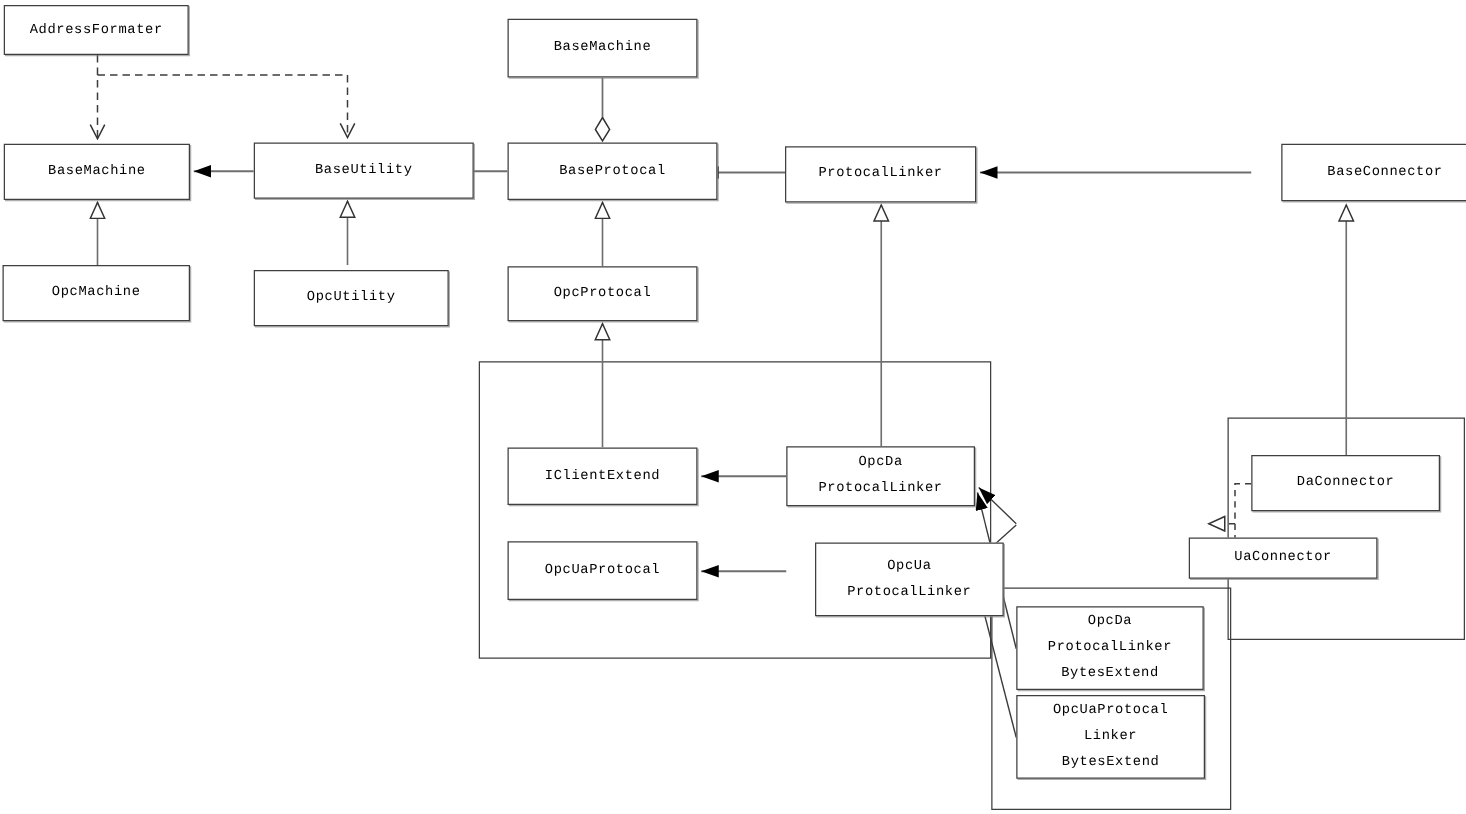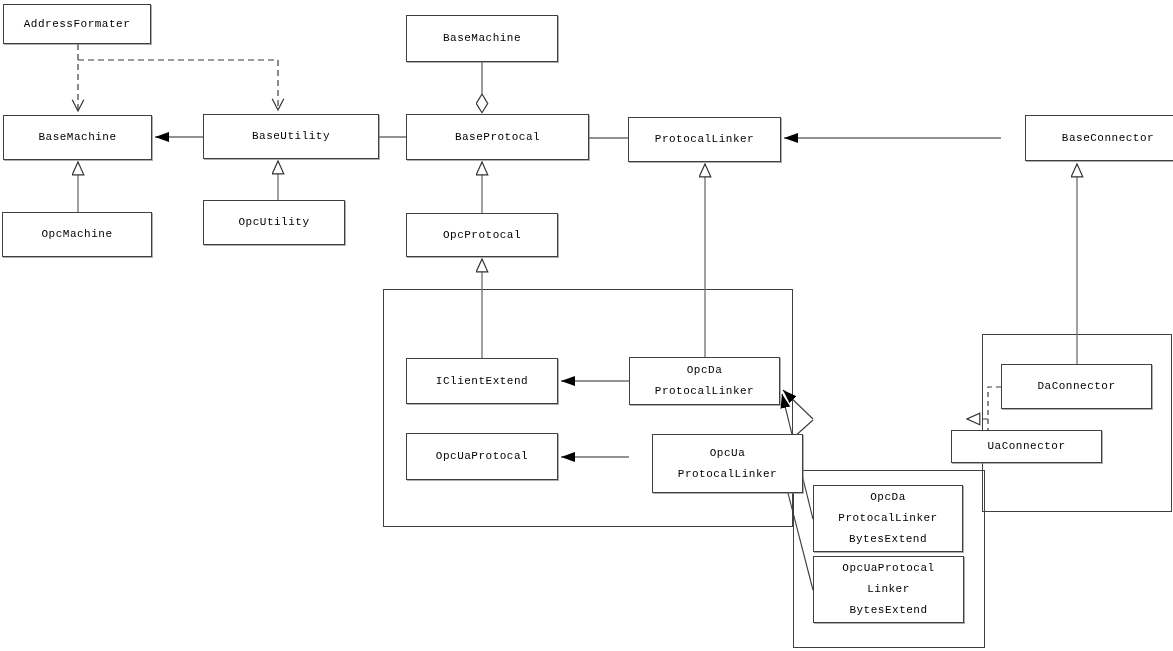--- a/index.html
+++ b/index.html
@@ -75,33 +75,33 @@
   </div>
   <div class="node" style="left:406px;top:15px;width:152px;height:47px">
     <span class="lbl">BaseMachine</span>
   </div>
   <div class="node" style="left:3px;top:115px;width:149px;height:45px">
     <span class="lbl">BaseMachine</span>
   </div>
   <div class="node" style="left:203px;top:114px;width:176px;height:45px">
     <span class="lbl">BaseUtility</span>
   </div>
-  <div class="node" style="left:406px;top:114px;width:183px;height:46px">
+  <div class="node" style="left:406px;top:114px;width:168px;height:46px">
     <span class="lbl">BaseProtocal</span>
   </div>
   <div class="node" style="left:628px;top:117px;width:153px;height:45px">
     <span class="lbl">ProtocalLinker</span>
   </div>
   <div class="node" style="left:1025px;top:115px;width:166px;height:46px">
     <span class="lbl">BaseConnector</span>
   </div>
   <div class="node" style="left:2px;top:212px;width:150px;height:45px">
     <span class="lbl">OpcMachine</span>
   </div>
-  <div class="node" style="left:203px;top:200px;width:142px;height:45px">
+  <div class="node" style="left:203px;top:216px;width:156px;height:45px">
     <span class="lbl">OpcUtility</span>
   </div>
   <div class="node" style="left:406px;top:213px;width:152px;height:44px">
     <span class="lbl">OpcProtocal</span>
   </div>
   <div class="node" style="left:406px;top:358px;width:152px;height:46px">
     <span class="lbl">IClientExtend</span>
   </div>
   <div class="node" style="left:629px;top:357px;width:151px;height:48px">
     <span class="lbl">OpcDa

